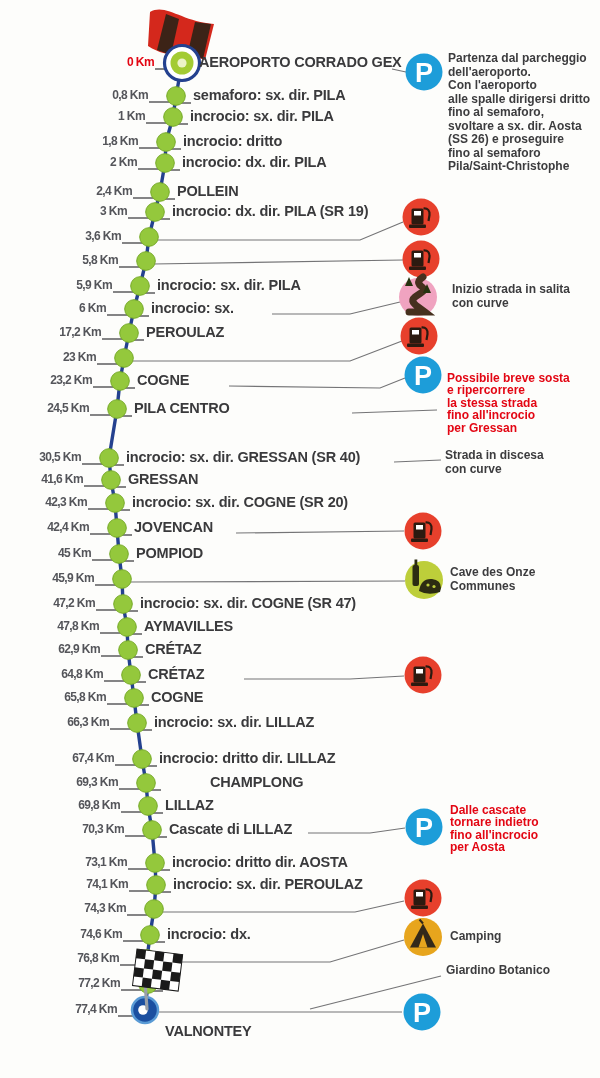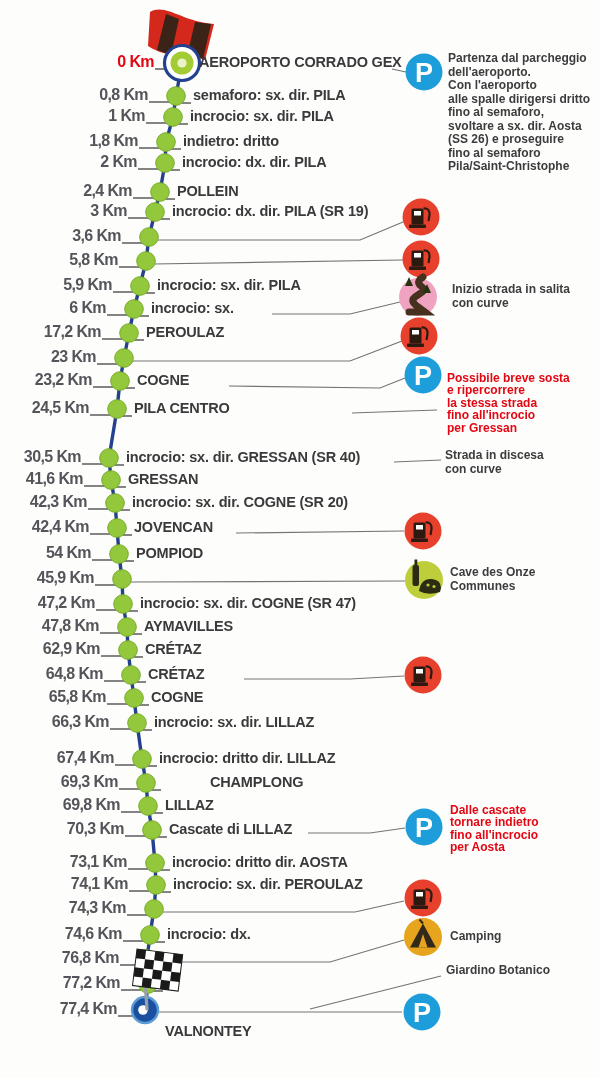--- a/index.html
+++ b/index.html
@@ -1,19 +1,19 @@
 <!DOCTYPE html>
 <html><head>
 <meta charset="utf-8">
 <style>
   html,body{margin:0;padding:0;background:#ffffff;}
   .canvas{position:relative;width:600px;height:1078px;background:#fdfdfb;overflow:hidden;
           font-family:"Liberation Sans",sans-serif;}
   #gfx{position:absolute;left:0;top:0;}
-  .km{position:absolute;font-weight:bold;font-size:16px;line-height:18px;height:18px;
+  .km{position:absolute;font-weight:bold;font-size:12px;line-height:18px;height:18px;
       color:#54555a;letter-spacing:-0.6px;white-space:nowrap;text-align:right;}
   .km.red{color:#e30613;}
   .plabel{position:absolute;font-weight:bold;font-size:14.5px;line-height:19px;
       color:#3a3a3c;white-space:nowrap;letter-spacing:-0.2px;}
   .note{position:absolute;font-weight:bold;font-size:12px;line-height:13.5px;
       color:#3c3c3e;white-space:pre-line;width:155px;}
   .note.red{color:#e30613;line-height:12.4px;}
   .bottomnote{position:absolute;left:173px;top:1025px;font-weight:bold;font-size:12.5px;
       line-height:14.8px;color:#e30613;white-space:nowrap;}
   .roadbox{display:inline-block;background:#e30613;color:#fff;font-weight:bold;
@@ -224,21 +224,21 @@
       <text x="422" y="1021.5" text-anchor="middle" fill="#ffffff" font-family="&quot;Liberation Sans&quot;,sans-serif" font-size="27" font-weight="bold">P</text>
     </svg>
   <div id="layer">
       <div class="km red" style="top: 53px; right: 446px;">0 Km</div>
       <div class="plabel" style="left: 199px; top: 53px;">AEROPORTO CORRADO GEX</div>
       <div class="km" style="top: 86px; right: 452px;">0,8 Km</div>
       <div class="plabel" style="left: 193px; top: 86px;">semaforo: sx. dir. PILA</div>
       <div class="km" style="top: 107px; right: 455px;">1 Km</div>
       <div class="plabel" style="left: 190px; top: 107px;">incrocio: sx. dir. PILA</div>
       <div class="km" style="top: 132px; right: 462px;">1,8 Km</div>
-      <div class="plabel" style="left: 183px; top: 132px;">indietro: dritto</div>
+      <div class="plabel" style="left: 183px; top: 132px;">incrocio: dritto</div>
       <div class="km" style="top: 153px; right: 463px;">2 Km</div>
       <div class="plabel" style="left: 182px; top: 153px;">incrocio: dx. dir. PILA</div>
       <div class="km" style="top: 182px; right: 468px;">2,4 Km</div>
       <div class="plabel" style="left: 177px; top: 182px;">POLLEIN</div>
       <div class="km" style="top: 202px; right: 473px;">3 Km</div>
       <div class="plabel" style="left: 172px; top: 202px;">incrocio: dx. dir. PILA (SR 19)</div>
       <div class="km" style="top: 227px; right: 479px;">3,6 Km</div>
       <div class="km" style="top: 251px; right: 482px;">5,8 Km</div>
       <div class="km" style="top: 276px; right: 488px;">5,9 Km</div>
       <div class="plabel" style="left: 157px; top: 276px;">incrocio: sx. dir. PILA</div>
@@ -252,21 +252,21 @@
       <div class="km" style="top: 399px; right: 511px;">24,5 Km</div>
       <div class="plabel" style="left: 134px; top: 399px;">PILA CENTRO</div>
       <div class="km" style="top: 448px; right: 519px;">30,5 Km</div>
       <div class="plabel" style="left: 126px; top: 448px;">incrocio: sx. dir. GRESSAN (SR 40)</div>
       <div class="km" style="top: 470px; right: 517px;">41,6 Km</div>
       <div class="plabel" style="left: 128px; top: 470px;">GRESSAN</div>
       <div class="km" style="top: 493px; right: 513px;">42,3 Km</div>
       <div class="plabel" style="left: 132px; top: 493px;">incrocio: sx. dir. COGNE (SR 20)</div>
       <div class="km" style="top: 518px; right: 511px;">42,4 Km</div>
       <div class="plabel" style="left: 134px; top: 518px;">JOVENCAN</div>
-      <div class="km" style="top: 544px; right: 509px;">54 Km</div>
+      <div class="km" style="top: 544px; right: 509px;">45 Km</div>
       <div class="plabel" style="left: 136px; top: 544px;">POMPIOD</div>
       <div class="km" style="top: 569px; right: 506px;">45,9 Km</div>
       <div class="km" style="top: 594px; right: 505px;">47,2 Km</div>
       <div class="plabel" style="left: 140px; top: 594px;">incrocio: sx. dir. COGNE (SR 47)</div>
       <div class="km" style="top: 617px; right: 501px;">47,8 Km</div>
       <div class="plabel" style="left: 144px; top: 617px;">AYMAVILLES</div>
       <div class="km" style="top: 640px; right: 500px;">62,9 Km</div>
       <div class="plabel" style="left: 145px; top: 640px;">CRÉTAZ</div>
       <div class="km" style="top: 665px; right: 497px;">64,8 Km</div>
       <div class="plabel" style="left: 148px; top: 665px;">CRÉTAZ</div>

